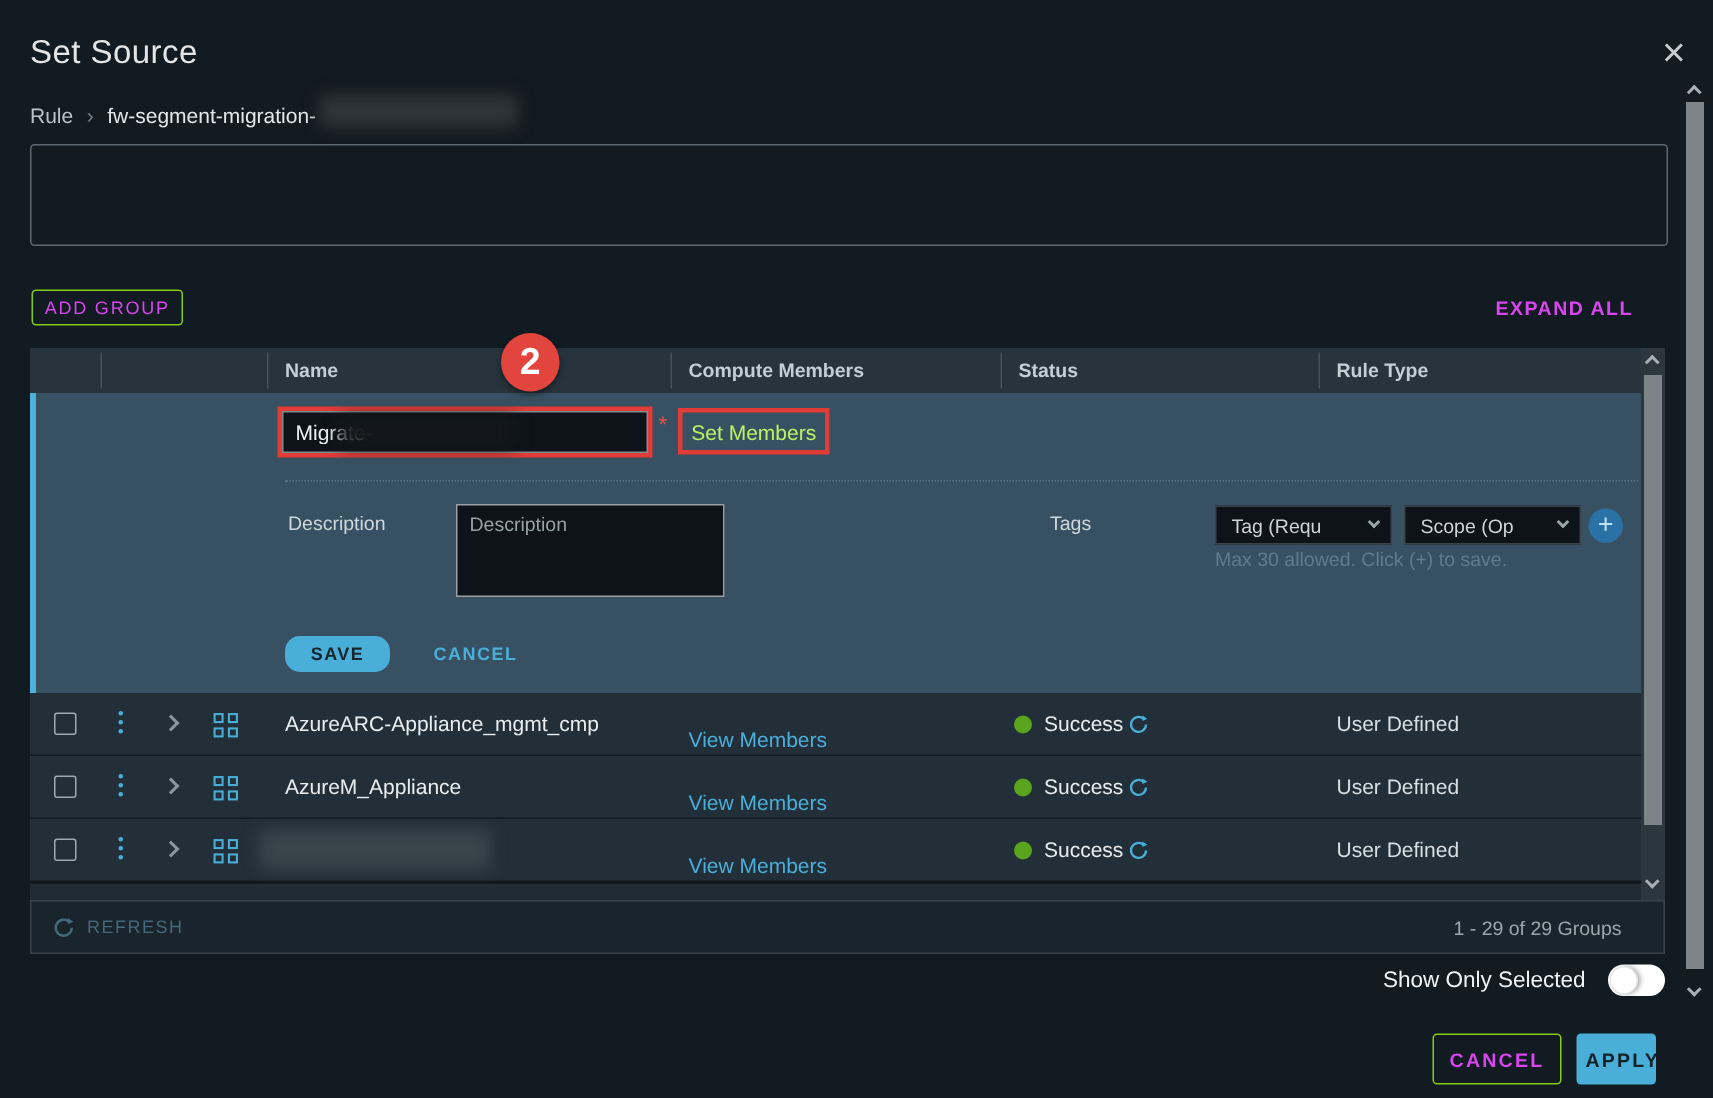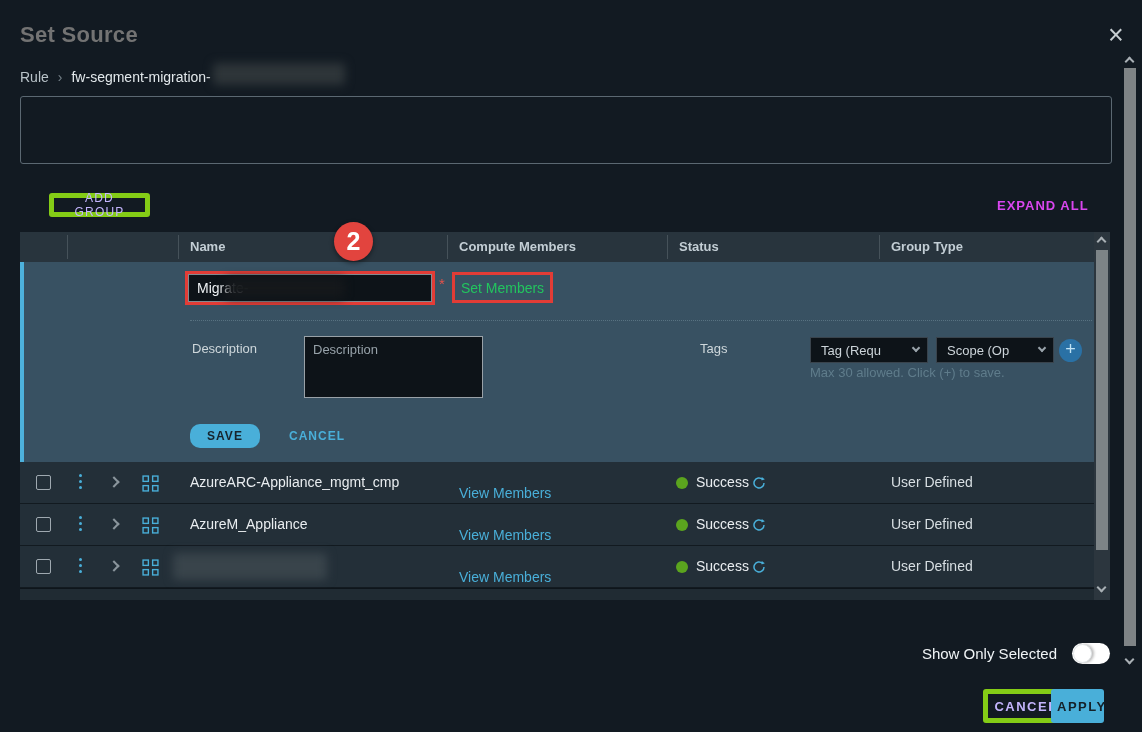--- a/index.html
+++ b/index.html
@@ -1,53 +1,53 @@
 <!DOCTYPE html>
 <html><head>
 <meta charset="utf-8">
 <style>
   html,body{margin:0;padding:0;background:#0b1117;}
   *{box-sizing:border-box;font-family:"Liberation Sans","DejaVu Sans",sans-serif;}
   #page{position:relative;width:1142px;height:732px;background:#121a22;overflow:hidden;color:#e6ebee;}
   .abs{position:absolute;}
 
   
-  .title{left:20px;top:22px;font-size:22px;font-weight:700;color:#737373;letter-spacing:.3px;}
+  .title{left:20px;top:22px;font-size:22px;font-weight:400;color:#e5e5e5;letter-spacing:.3px;}
   .close-x{left:1108px;top:22px;font-size:27px;font-weight:300;color:#c7ced2;cursor:pointer;line-height:1;}
   .crumbs{left:20px;top:61px;display:flex;align-items:flex-end;font-size:14px;height:24px;}
   .crumb-root{color:#b9c3c9;}
   .crumb-sep{color:#76828a;margin:0 9px;font-size:14px;}
   .crumb-path{color:#e2e8eb;}
   .redact{filter:blur(5px);border-radius:3px;}
   .crumb-redact{width:132px;height:22px;background:#2e3539;margin-left:2px;}
 
   
   .sel-box{left:20px;top:96px;width:1092px;height:68px;border:1px solid #5b6872;border-radius:3px;}
 
-  .btn-outline{border:5px solid #84cc16;border-radius:3px;color:#c4b5fd;background:transparent;
-    font-size:12px;font-weight:500;letter-spacing:1.2px;display:flex;align-items:center;justify-content:center;cursor:pointer;margin-left:28px;}
+  .btn-outline{border:1px solid #84cc16;border-radius:3px;color:#d946ef;background:transparent;
+    font-size:12px;font-weight:500;letter-spacing:1.2px;display:flex;align-items:center;justify-content:center;cursor:pointer;}
   .add-group{left:21px;top:193px;width:101px;height:24px;}
   .expand-all{left:997px;top:198px;font-size:13px;font-weight:600;letter-spacing:1px;color:#d946ef;cursor:pointer;}
 
   
   .grid{left:20px;top:232px;width:1090px;height:400px;}
   .ghead{position:absolute;left:0;top:0;width:100%;height:30px;background:#28343d;}
   .ghead .col{position:absolute;top:7px;font-size:13px;font-weight:600;color:#c3ced5;}
   .vdiv{position:absolute;top:3px;width:1px;height:24px;background:#46525a;}
 
   
   .epanel{position:absolute;left:0;top:30px;width:1074px;height:200px;background:#385162;}
   .ebar{position:absolute;left:0;top:0;width:4px;height:200px;background:#4db1dc;}
   .hl-box{border:3px solid #e23c36;}
   .name-box{position:absolute;left:165px;top:9px;width:250px;height:34px;background:#0d1318;}
   .name-input{width:100%;height:100%;background:#0d1318;border:1px solid #828b92;color:#eef2f4;font-size:14px;padding:0 8px;outline:none;}
   .name-redact{position:absolute;left:38px;top:4px;width:118px;height:20px;background:#15181b;}
   .req-star{position:absolute;left:419px;top:13px;color:#e5524a;font-size:15px;}
   .setmem-box{position:absolute;left:432px;top:10px;width:101px;height:31px;display:flex;align-items:center;justify-content:center;}
-  .setmem-link{color:#22c55e;font-size:14px;cursor:pointer;}
+  .setmem-link{color:#bef264;font-size:14px;cursor:pointer;}
   .dotline{position:absolute;left:170px;top:58px;width:902px;border-top:1px dotted #6e8897;opacity:.6;}
   .flabel{position:absolute;font-size:13px;color:#ced7db;}
   .etextarea{position:absolute;left:284px;top:74px;width:179px;height:62px;background:#0d1318;border:1px solid #99a1a7;
     color:#e6ebee;font-size:13px;padding:5px 8px;resize:none;outline:none;}
   .etextarea::placeholder{color:#97a2a9;}
   .dd{position:absolute;top:75px;width:118px;height:26px;background:#0d1318;border:1px solid #39434c;color:#ccd4d9;
     font-size:13px;display:flex;align-items:center;padding:0 8px 0 10px;cursor:pointer;}
   .dd .dd-label{flex:1;overflow:hidden;white-space:nowrap;}
   .plus-btn{position:absolute;left:1039px;top:77px;width:23px;height:23px;border-radius:50%;background:#2a71a5;
     color:#bfe3f5;font-size:18px;line-height:21px;text-align:center;cursor:pointer;}
@@ -127,21 +127,21 @@
 
     <div class="ghead">
       <div class="vdiv" style="left:47px"></div>
       <div class="vdiv" style="left:158px"></div>
       <div class="vdiv" style="left:427px"></div>
       <div class="vdiv" style="left:647px"></div>
       <div class="vdiv" style="left:859px"></div>
       <div class="col" style="left:170px">Name</div>
       <div class="col" style="left:439px">Compute Members</div>
       <div class="col" style="left:659px">Status</div>
-      <div class="col" style="left:871px">Group Type</div>
+      <div class="col" style="left:871px">Rule Type</div>
     </div>
 
     <div class="epanel">
       <div class="ebar"></div>
 
       <div class="name-box hl-box">
         <input class="name-input" type="text" value="Migrate-" style="">
         <div class="name-redact redact"></div>
       </div>
       <div class="req-star">*</div>
@@ -254,20 +254,30 @@
           <path d="M12 7a5 5 0 1 1-1.6-3.7" fill="none" stroke="#49afd9" stroke-width="1.5"></path>
           <path d="M9.6 1.0 L12.9 3.2 L9.6 4.6 Z" fill="#49afd9"></path>
         </svg>
         <div class="cell" style="left:871px;color:#d8dfe3">User Defined</div>
       </div>
 
     </div>
 
     <div class="band"></div>
 
+    <div class="gfoot">
+      <div class="refresh-wrap">
+        <svg width="15" height="15" viewBox="0 0 14 14">
+          <path d="M12 7a5 5 0 1 1-1.6-3.7" fill="none" stroke="#44697c" stroke-width="1.5"></path>
+          <path d="M9.6 1.0 L12.9 3.2 L9.6 4.6 Z" fill="#44697c"></path>
+        </svg>
+        <span>REFRESH</span>
+      </div>
+      <div class="count">1 - 29 of 29 Groups</div>
+    </div>
 
     <div class="in-sb">
       <div class="sb-chev" style="left:4px;top:6px;transform:rotate(-135deg)"></div>
       <div class="in-thumb"></div>
       <div class="sb-chev" style="left:4px;top:352px;transform:rotate(45deg)"></div>
     </div>
   </div>
 
   <div class="abs ann-circle ann2">2</div>
 

